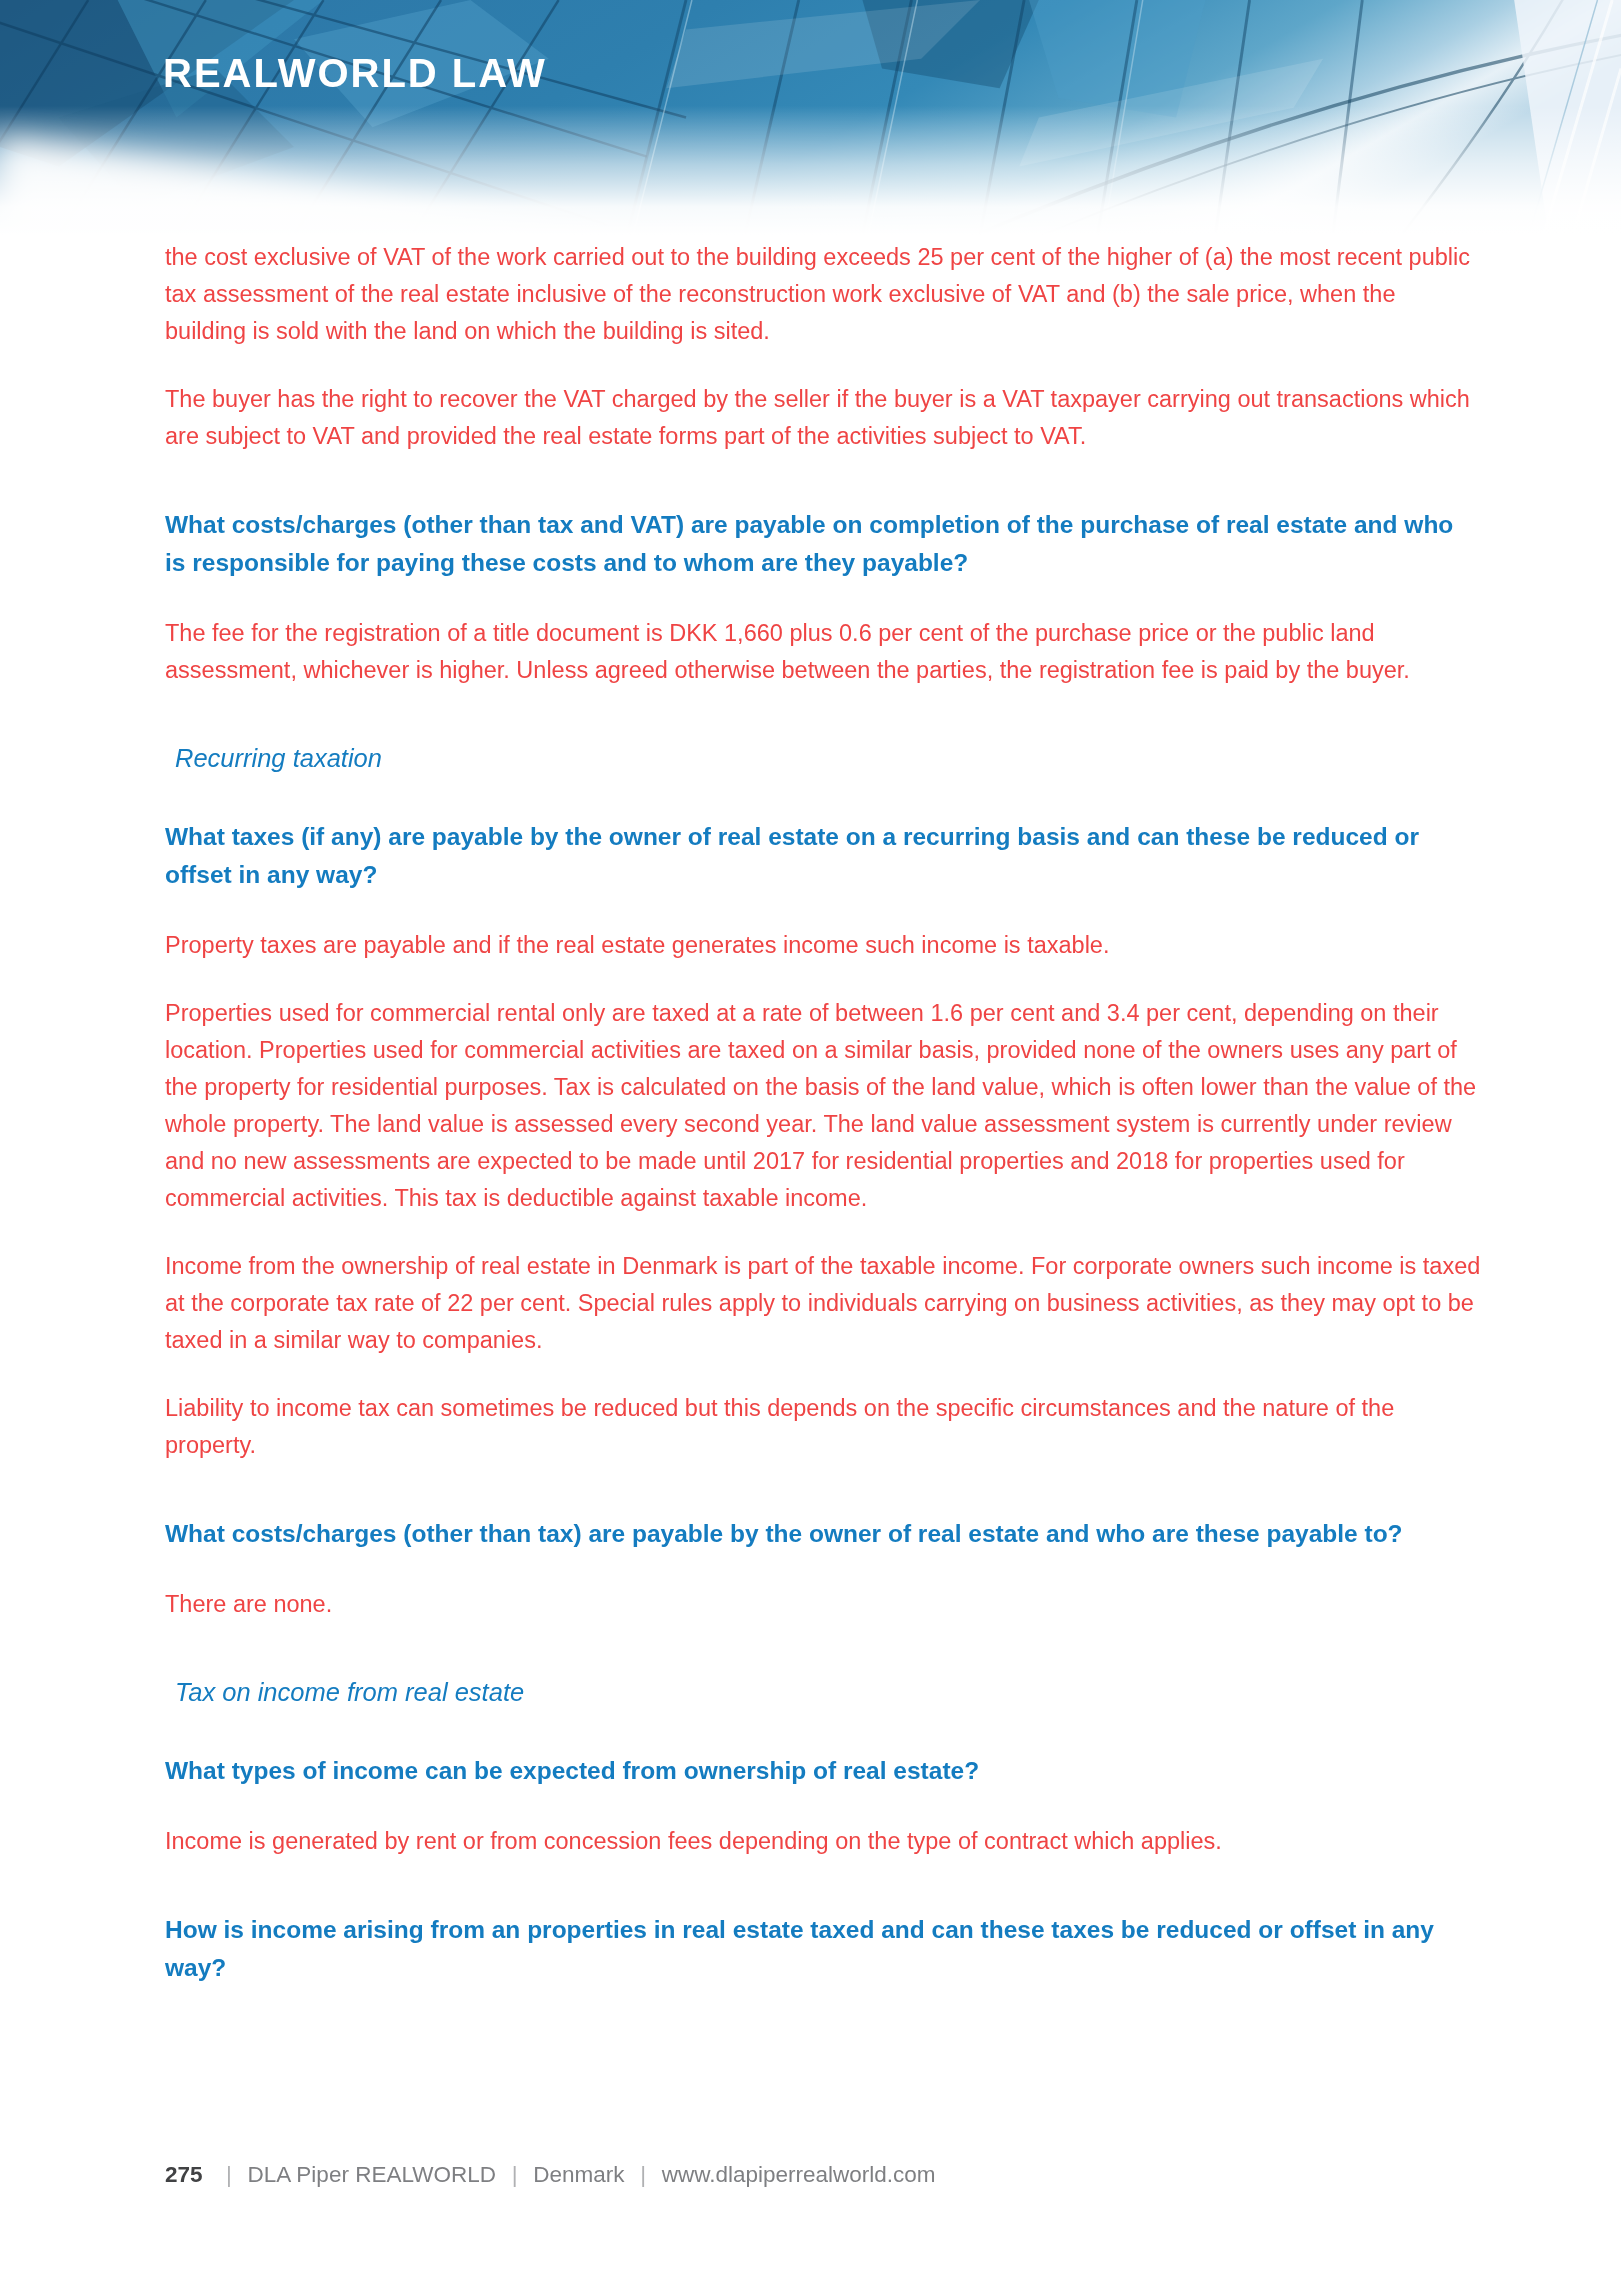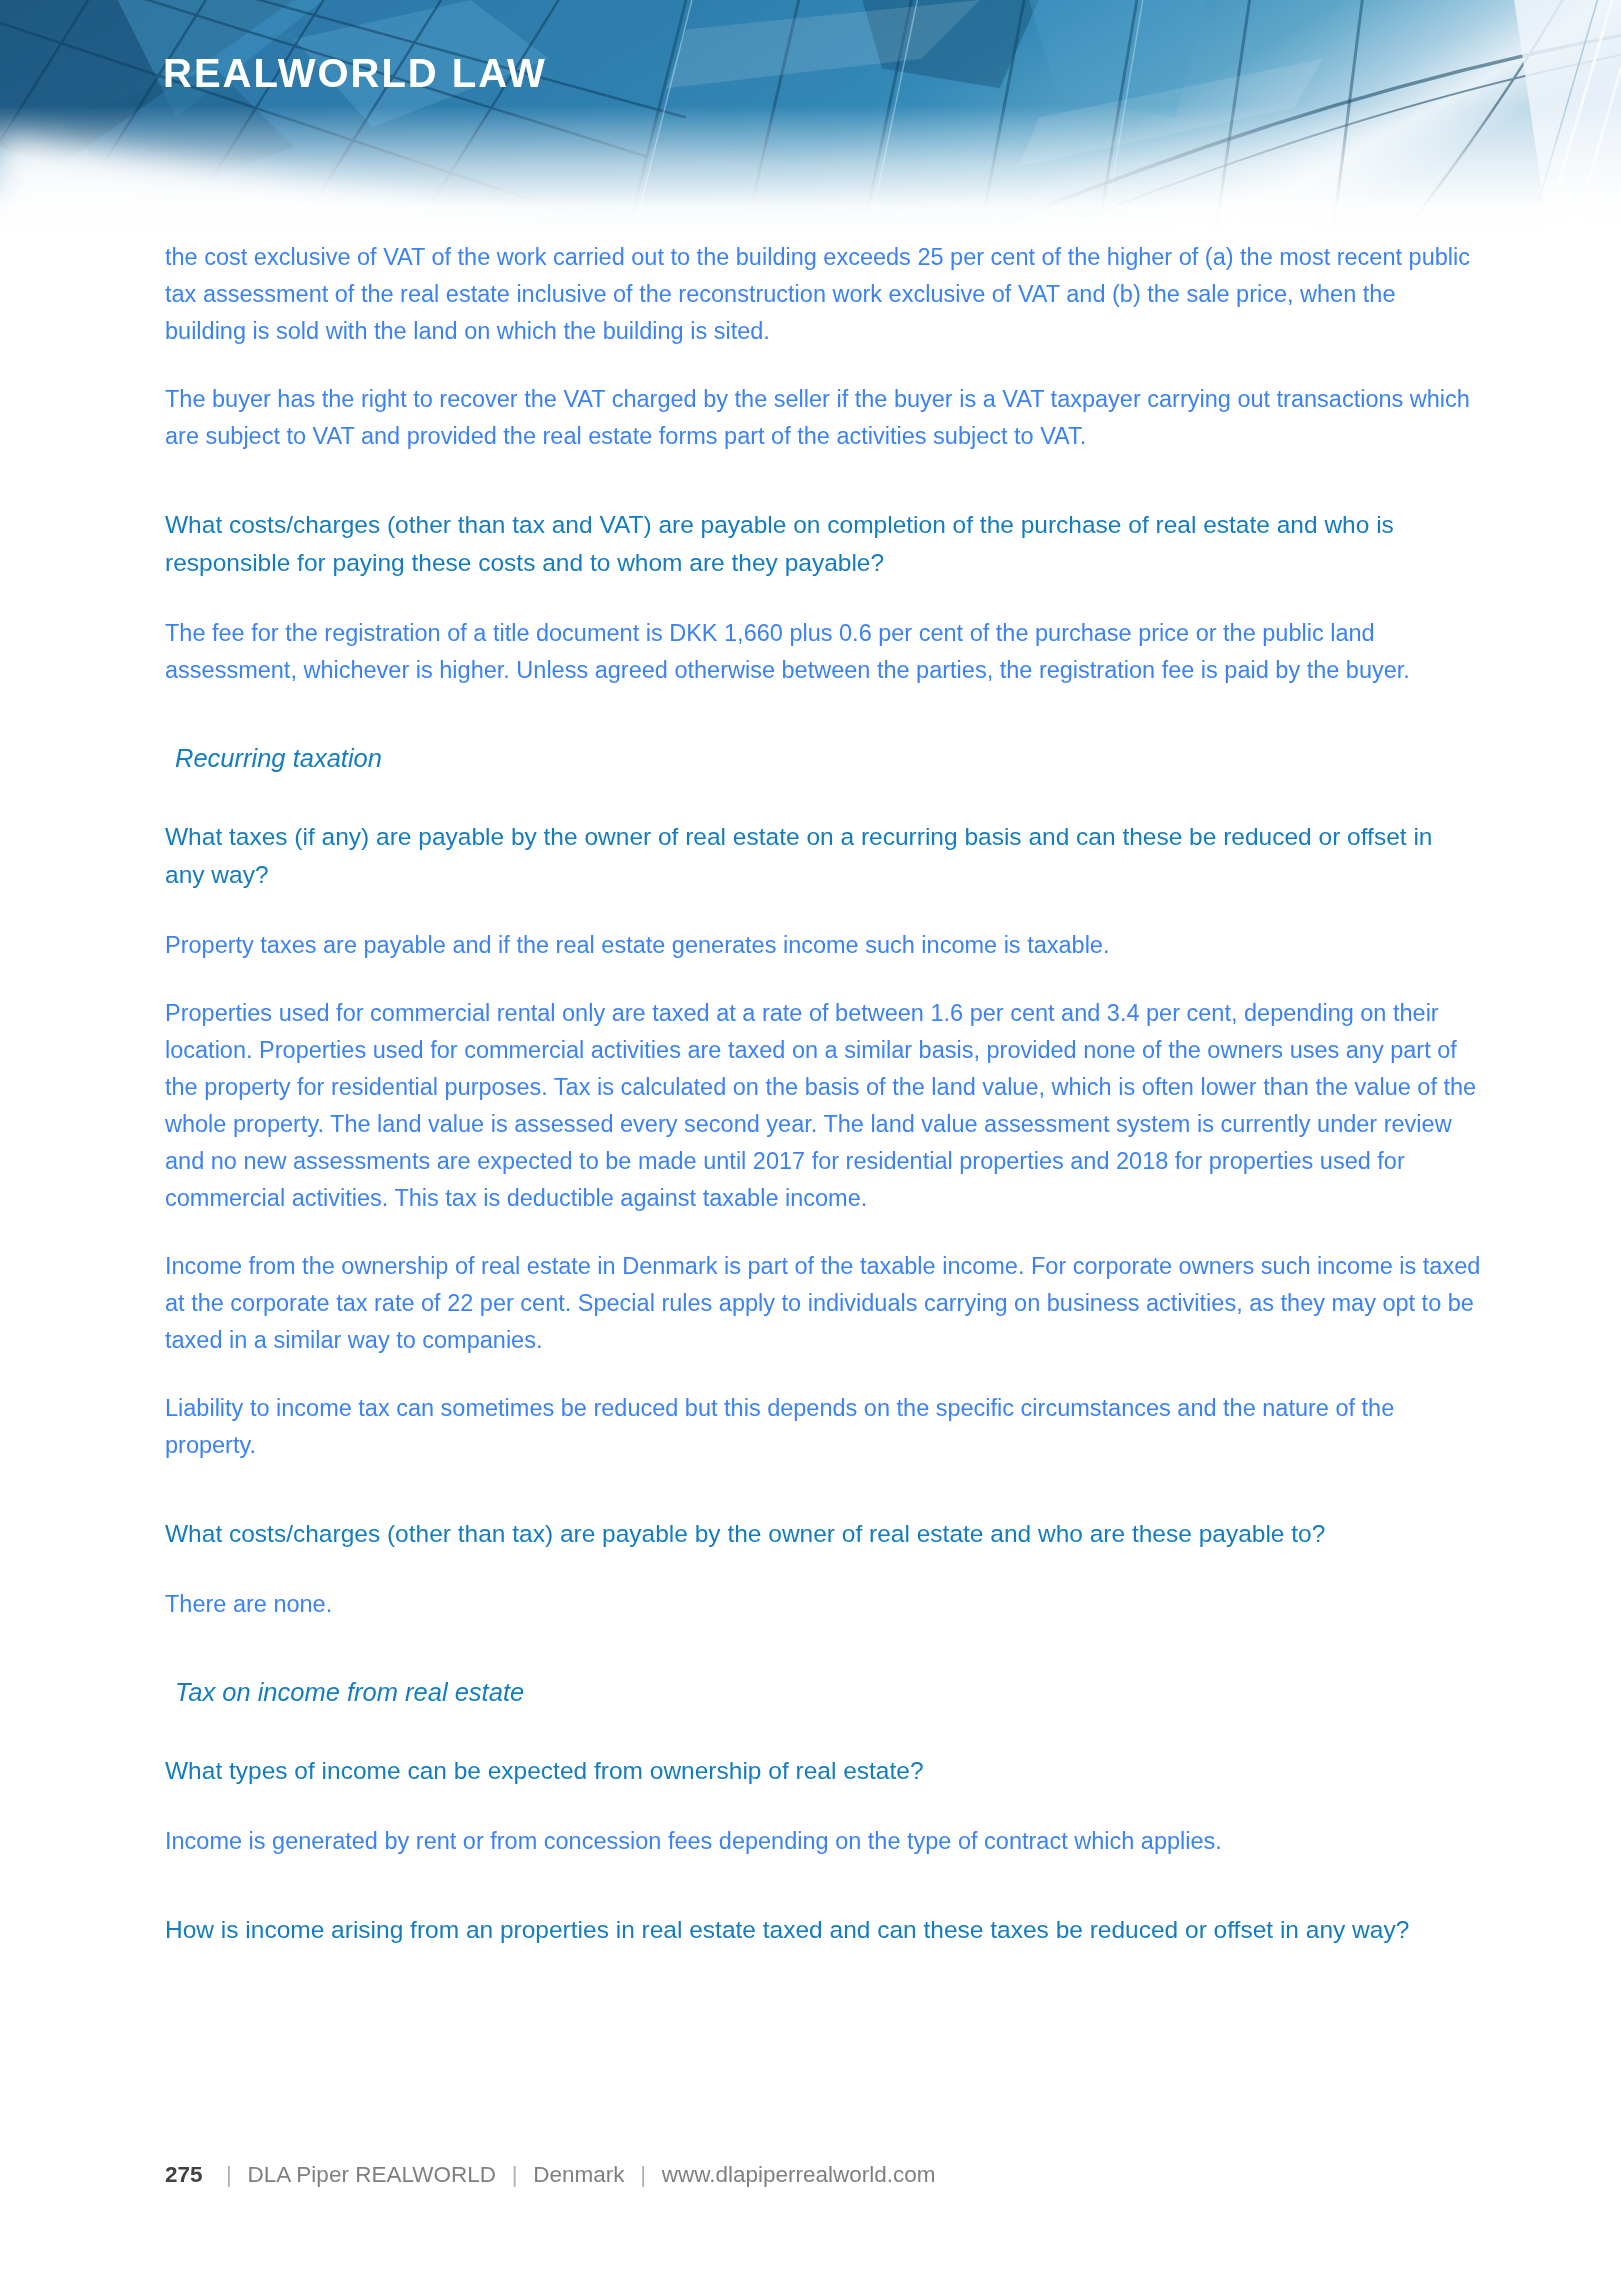--- a/index.html
+++ b/index.html
@@ -34,27 +34,27 @@
   .content{
     position:absolute;
     top:233px;
     left:165px;
     width:1317px;
   }
   .para{
     margin:0 0 31px 0;
     font-size:23.5px;
     line-height:37px;
-    color:#3b82f6;
+    color:#ef4444;
   }
   .question{
     margin:51px 16px 33px 0;
     font-size:24.5px;
     line-height:38px;
-    font-weight:normal;
+    font-weight:bold;
     color:#147cc0;
   }
   .subhead{
     margin:51px 0 41px 10px;
     font-size:25.5px;
     line-height:37px;
     font-weight:normal;
     font-style:italic;
     color:#147cc0;
   }

